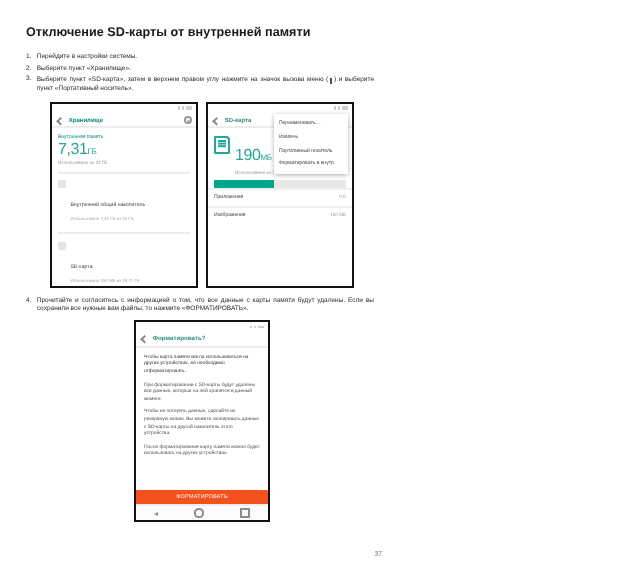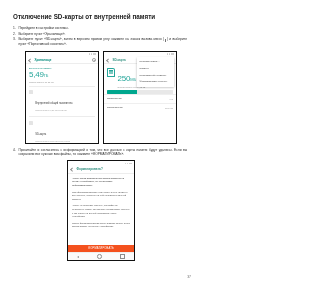--- a/index.html
+++ b/index.html
@@ -403,21 +403,21 @@
         <span class="sb-bar"></span>
       </div>
       <div class="appbar">
         <span class="icon-arrow"></span>
         <span class="appbar-title">Хранилище</span>
         <span class="icon-search"></span>
       </div>
       <div class="body-pane">
         <div class="sect-label">Внутренняя память</div>
         <div class="big-figure">
-          <span>5,49</span><span class="unit">ГБ</span>
+          <span>7,31</span><span class="unit">ГБ</span>
         </div>
         <div class="figure-sub">Использовано из 32 ГБ</div>
         <div class="thin-rule"></div>
         <div class="list-row">
           <span class="row-ico"></span>
           <span class="row-body">
             <span class="row-title">Внутренний общий накопитель</span>
             <div class="row-sub">Использовано 7,31 ГБ из 32 ГБ</div>
           </span>
         </div>
@@ -451,21 +451,21 @@
       <div class="dropdown">
         <div class="dd-item">Переименовать…</div>
         <div class="dd-item">Извлечь</div>
         <div class="dd-item">Портативный носитель</div>
         <div class="dd-item">Форматировать в внутр.</div>
       </div>
 
       <div class="sdcard-head">
         <span class="sd-ico"></span>
         <span class="capacity-block">
-          <span class="big-figure"><span>250</span><span class="unit">МБ</span></span>
+          <span class="big-figure"><span>190</span><span class="unit">МБ</span></span>
           <div class="figure-sub">Использовано из 29,72 ГБ</div>
         </span>
       </div>
 
       <div class="progress-outer">
         <div class="progress-inner" style="width: 46%;"></div>
       </div>
 
       <div class="kv-row">
         <span>Приложения</span>

